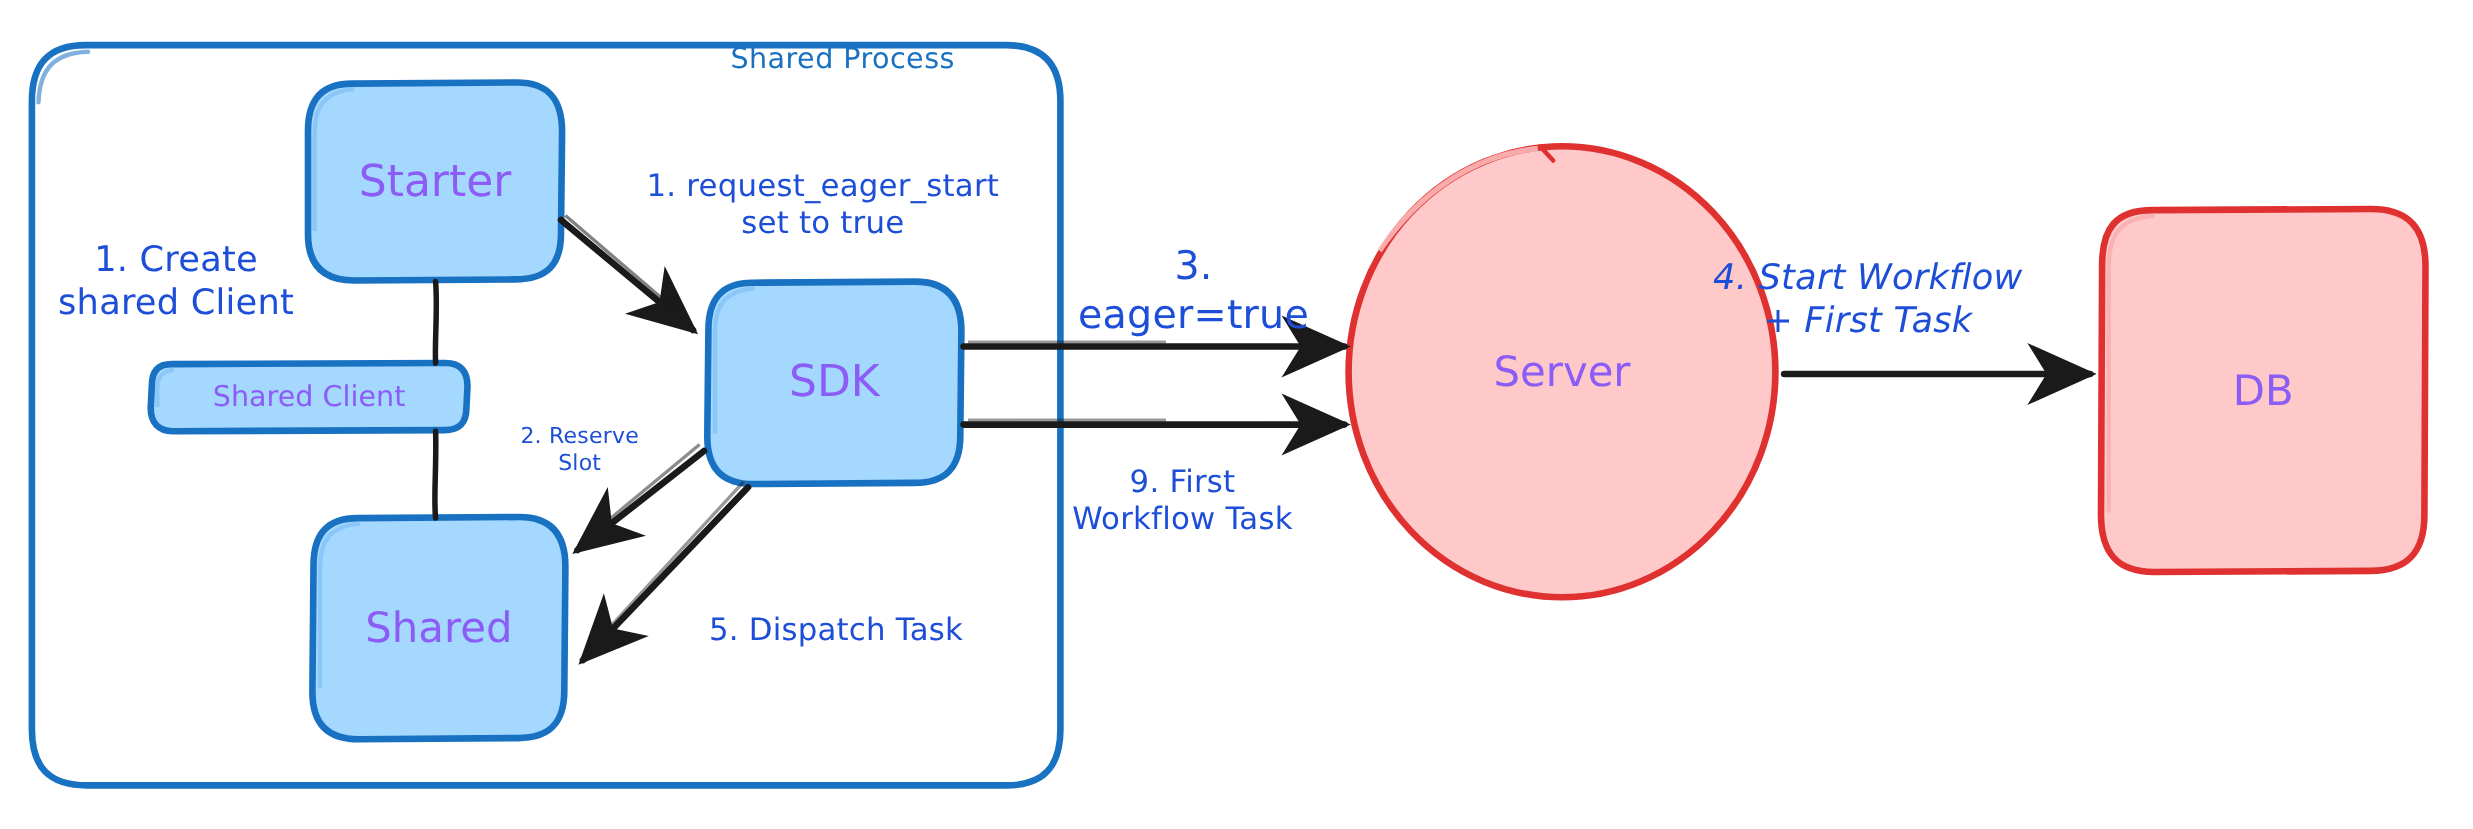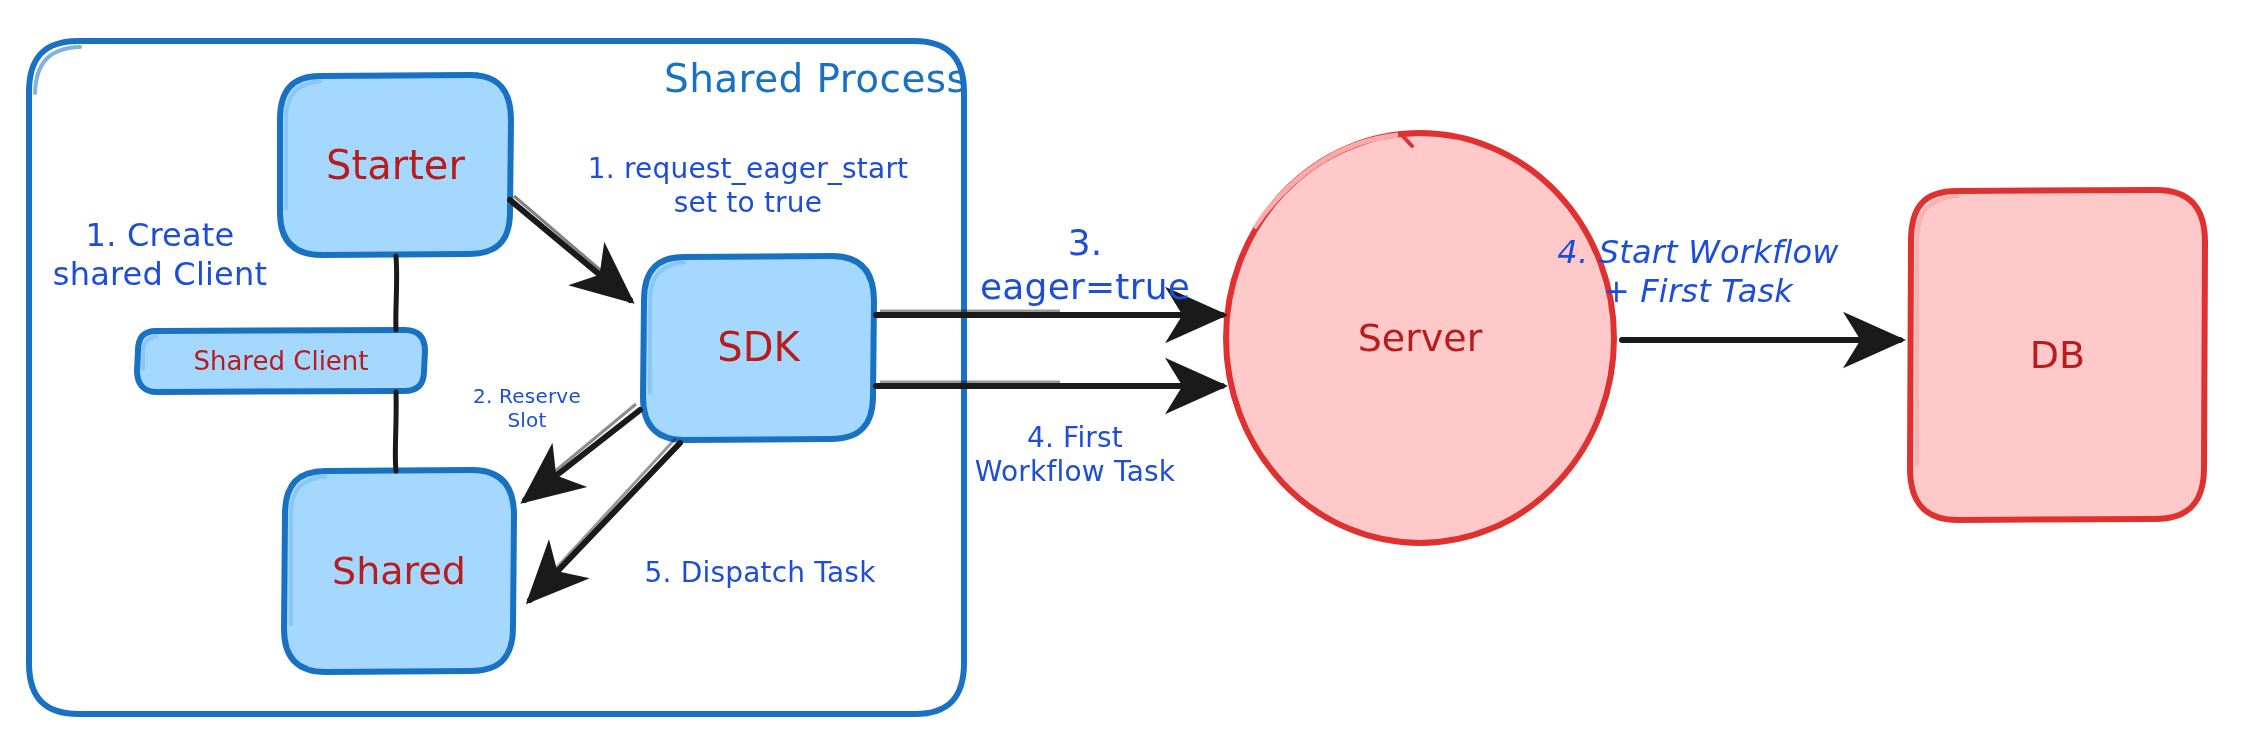--- a/index.html
+++ b/index.html
@@ -8,21 +8,21 @@
     width:2248px;height:754px;
     background:#ffffff;
     font-family:"DejaVu Sans", sans-serif;
     overflow:hidden;
   }
   #svg-layer{position:absolute;left:0;top:0;width:2248px;height:754px;}
   .node-label{
     position:absolute;
     display:flex;align-items:center;justify-content:center;
     text-align:center;
-    color:#b91c1c;
+    color:#8b5cf6;
     font-family:"DejaVu Sans", sans-serif;
     pointer-events:none;
     white-space:pre-line;
     line-height:1.18;
   }
   .edge-label{
     position:absolute;
     display:flex;align-items:center;justify-content:center;
     text-align:center;
     color:#1d4ed8;
@@ -160,21 +160,21 @@
     <g>
       <path d="M 1622 340 L 1900 340" fill="none" stroke="#1A1A1A" stroke-width="6" stroke-linecap="round" marker-end="url(#ah)"></path>
     </g>
 
     <g>
       <path d="M 680 443 L 530 600" fill="none" stroke="#1A1A1A" stroke-width="6" stroke-linecap="round" marker-end="url(#ah)"></path>
       <path d="M 676 438 L 536 590" fill="none" stroke="#1A1A1A" stroke-width="3" opacity="0.45"></path>
     </g>
   </svg>
 
-  <div class="group-label" style="left:664px; top:56px; font-size:39px;">Shared Process</div>
+  <div class="group-label" style="left:664px; top:39px; font-size:26px;">Shared Process</div>
 
   <div class="node-label" style="left:280px; top:76px; width:231px; height:179px; font-size:40px;">Starter</div>
 
   <div class="node-label" style="left:137px; top:330px; width:288px; height:62px; font-size:26px;">Shared Client</div>
 
   <div class="node-label" style="left:284px; top:470px; width:230px; height:202px; font-size:38px;">Shared</div>
 
   <div class="node-label" style="left:643px; top:256px; width:231px; height:184px; font-size:40px;">SDK</div>
 
   <div class="node-label" style="left:1226px; top:133px; width:388px; height:410px; font-size:38px;">Server</div>
@@ -188,18 +188,18 @@
 shared Client</div>
 
   <div class="edge-label" style="left:422px; top:368px; width:210px; height:80px; font-size:20px;">2. Reserve
 Slot</div>
 
   <div class="edge-label" style="left:960px; top:243px; width:250px; height:44px; font-size:36px;">3. eager=true</div>
 
   <div class="edge-label" style="left:1548px; top:232px; width:300px; height:80px; font-size:32px;font-style:italic;">4. Start Workflow
 + First Task</div>
 
-  <div class="edge-label" style="left:940px; top:415px; width:270px; height:80px; font-size:28px;">4. First
+  <div class="edge-label" style="left:940px; top:415px; width:270px; height:80px; font-size:28px;">9. First
 Workflow Task</div>
 
   <div class="edge-label" style="left:610px; top:551px; width:300px; height:44px; font-size:28px;">5. Dispatch Task</div>
 
 </div>
 
 </body></html>

